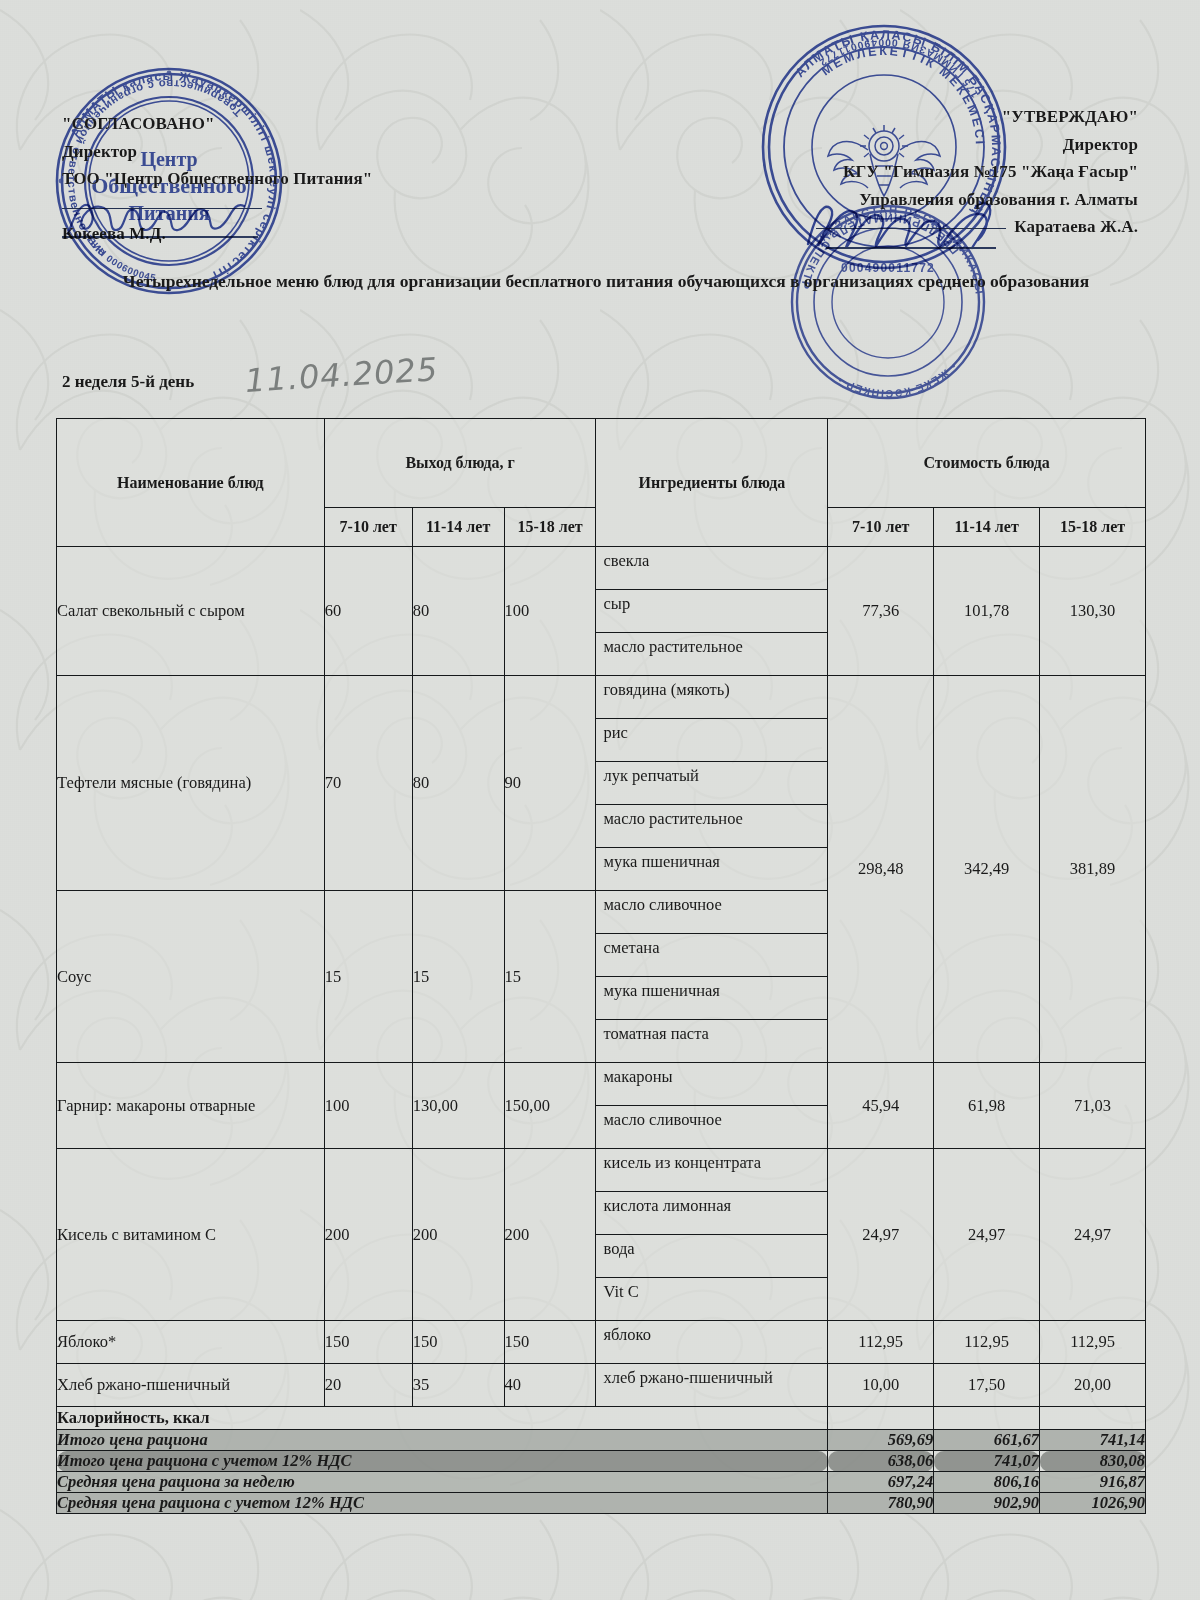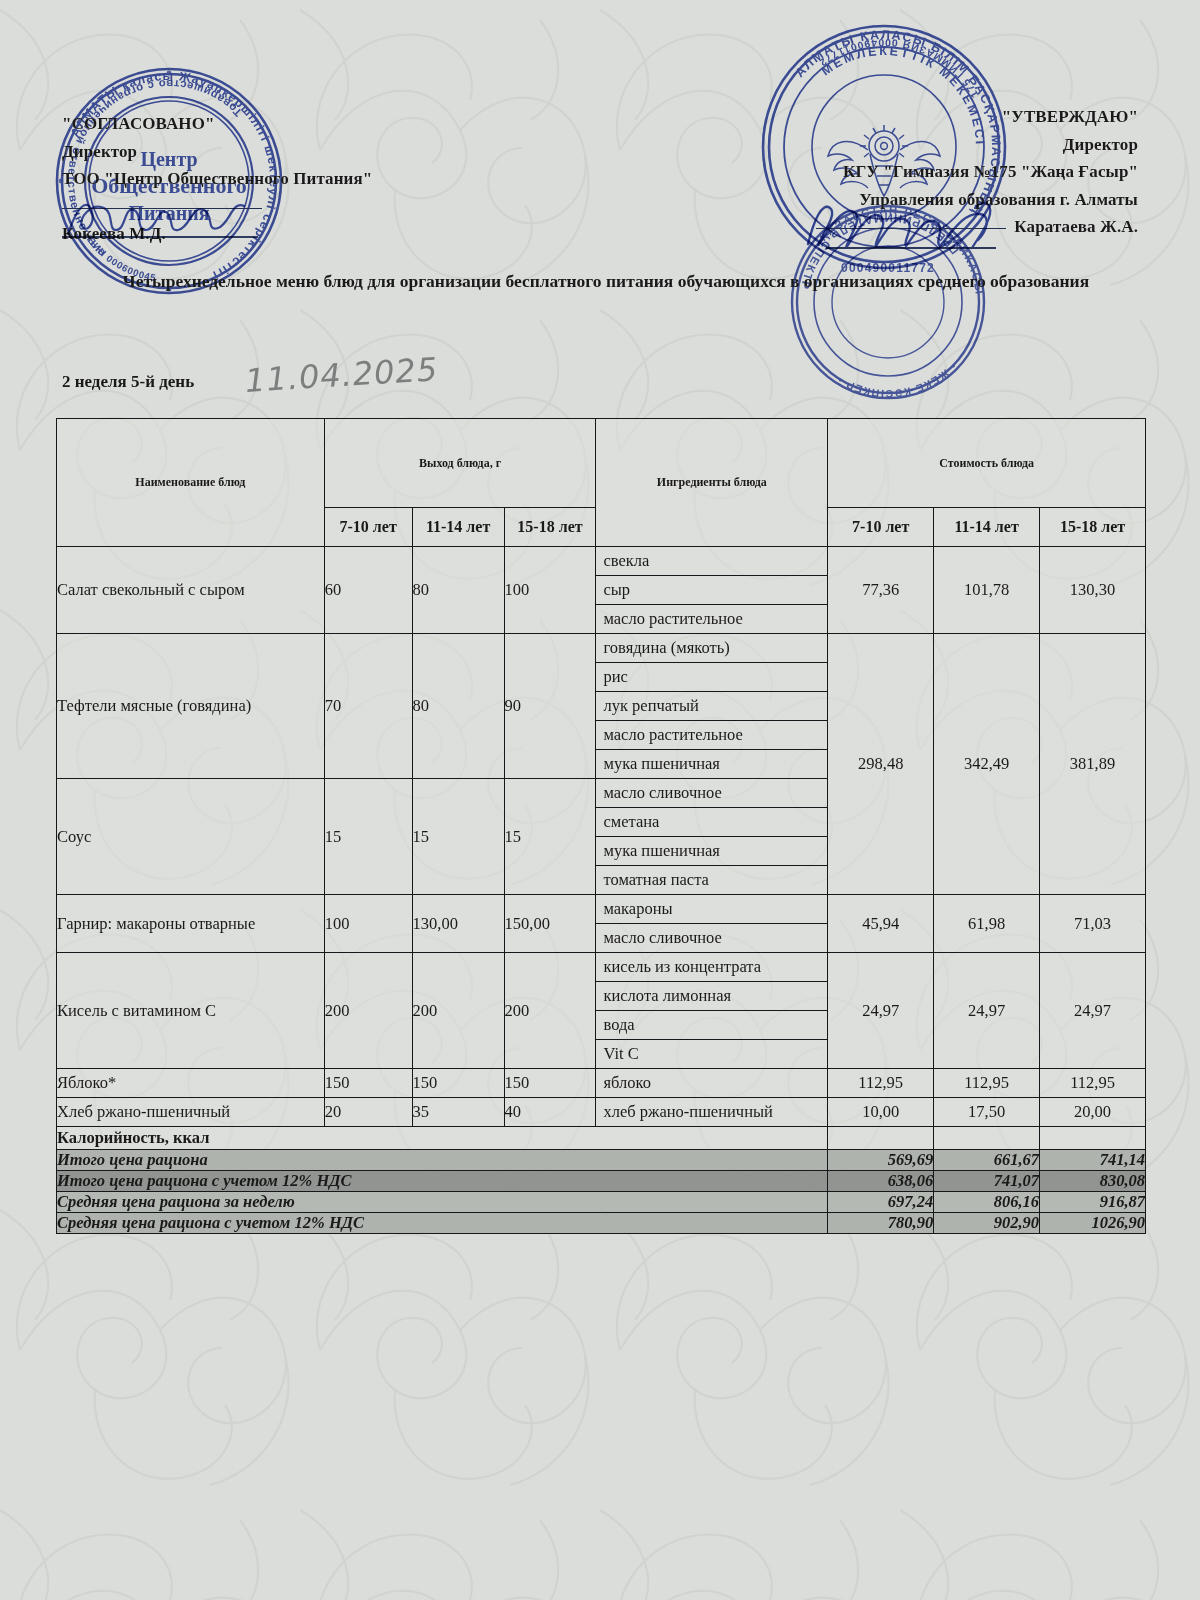--- a/index.html
+++ b/index.html
@@ -122,21 +122,21 @@
   #menu-table th, #menu-table td {
     border: 1.6px solid #15181a;
     padding: 0;
     vertical-align: middle;
   }
   #menu-table th {
     font-weight: bold;
     text-align: center;
     padding: 5px 4px;
   }
-  .th-main { height: 78px; font-size: 12px; }
+  .th-main { height: 78px; font-size: 16px; }
   .th-age { height: 28px; font-size: 16px; padding: 3px 2px; margin-left: 8px; }
 
   td.dish {
     text-align: left;
     padding: 4px 3px 4px 7px;
     vertical-align: top;
     line-height: 1.2;
   }
   td.num {
     text-align: left;
@@ -146,42 +146,42 @@
   td.cost {
     text-align: center;
     vertical-align: top;
     padding: 4px 6px 0 6px;
   }
   td.ing-wrap { padding: 0; vertical-align: top; }
   .ing-list { display: block; }
   .ing-row {
     display: block;
     border-bottom: 1.6px solid #15181a;
-    padding: 4px 6px 5px 7px;
+    padding: 4px 6px 19px 7px;
     line-height: 1.18;
     height: 19px;
   }
   .ing-row:last-child { border-bottom: none; }
 
   tr.calorie td {
     text-align: left;
     font-weight: bold;
     padding: 6px 7px;
     height: 22px;
   }
   tr.total td {
     font-style: italic;
     font-weight: bold;
     padding: 5px 7px;
     height: 20px;
   }
   tr.total td.label { text-align: left; }
   tr.total td.val { text-align: right; padding-right: 9px; }
   .shade-a { background: rgba(150,154,150,0.40); }
-  .shade-b { background: rgba(120,124,120,0.50); }
+  .shade-b { background: rgba(120,124,120,0.50); border-radius: 10px; }
   .shade-c { background: rgba(150,154,150,0.34); margin-top: 27px; }
   .shade-d { background: rgba(150,154,150,0.40); }
 
   .blank { background: transparent; }
 </style>
 </head>
 <body>
 
 <div id="paper"></div>
 

